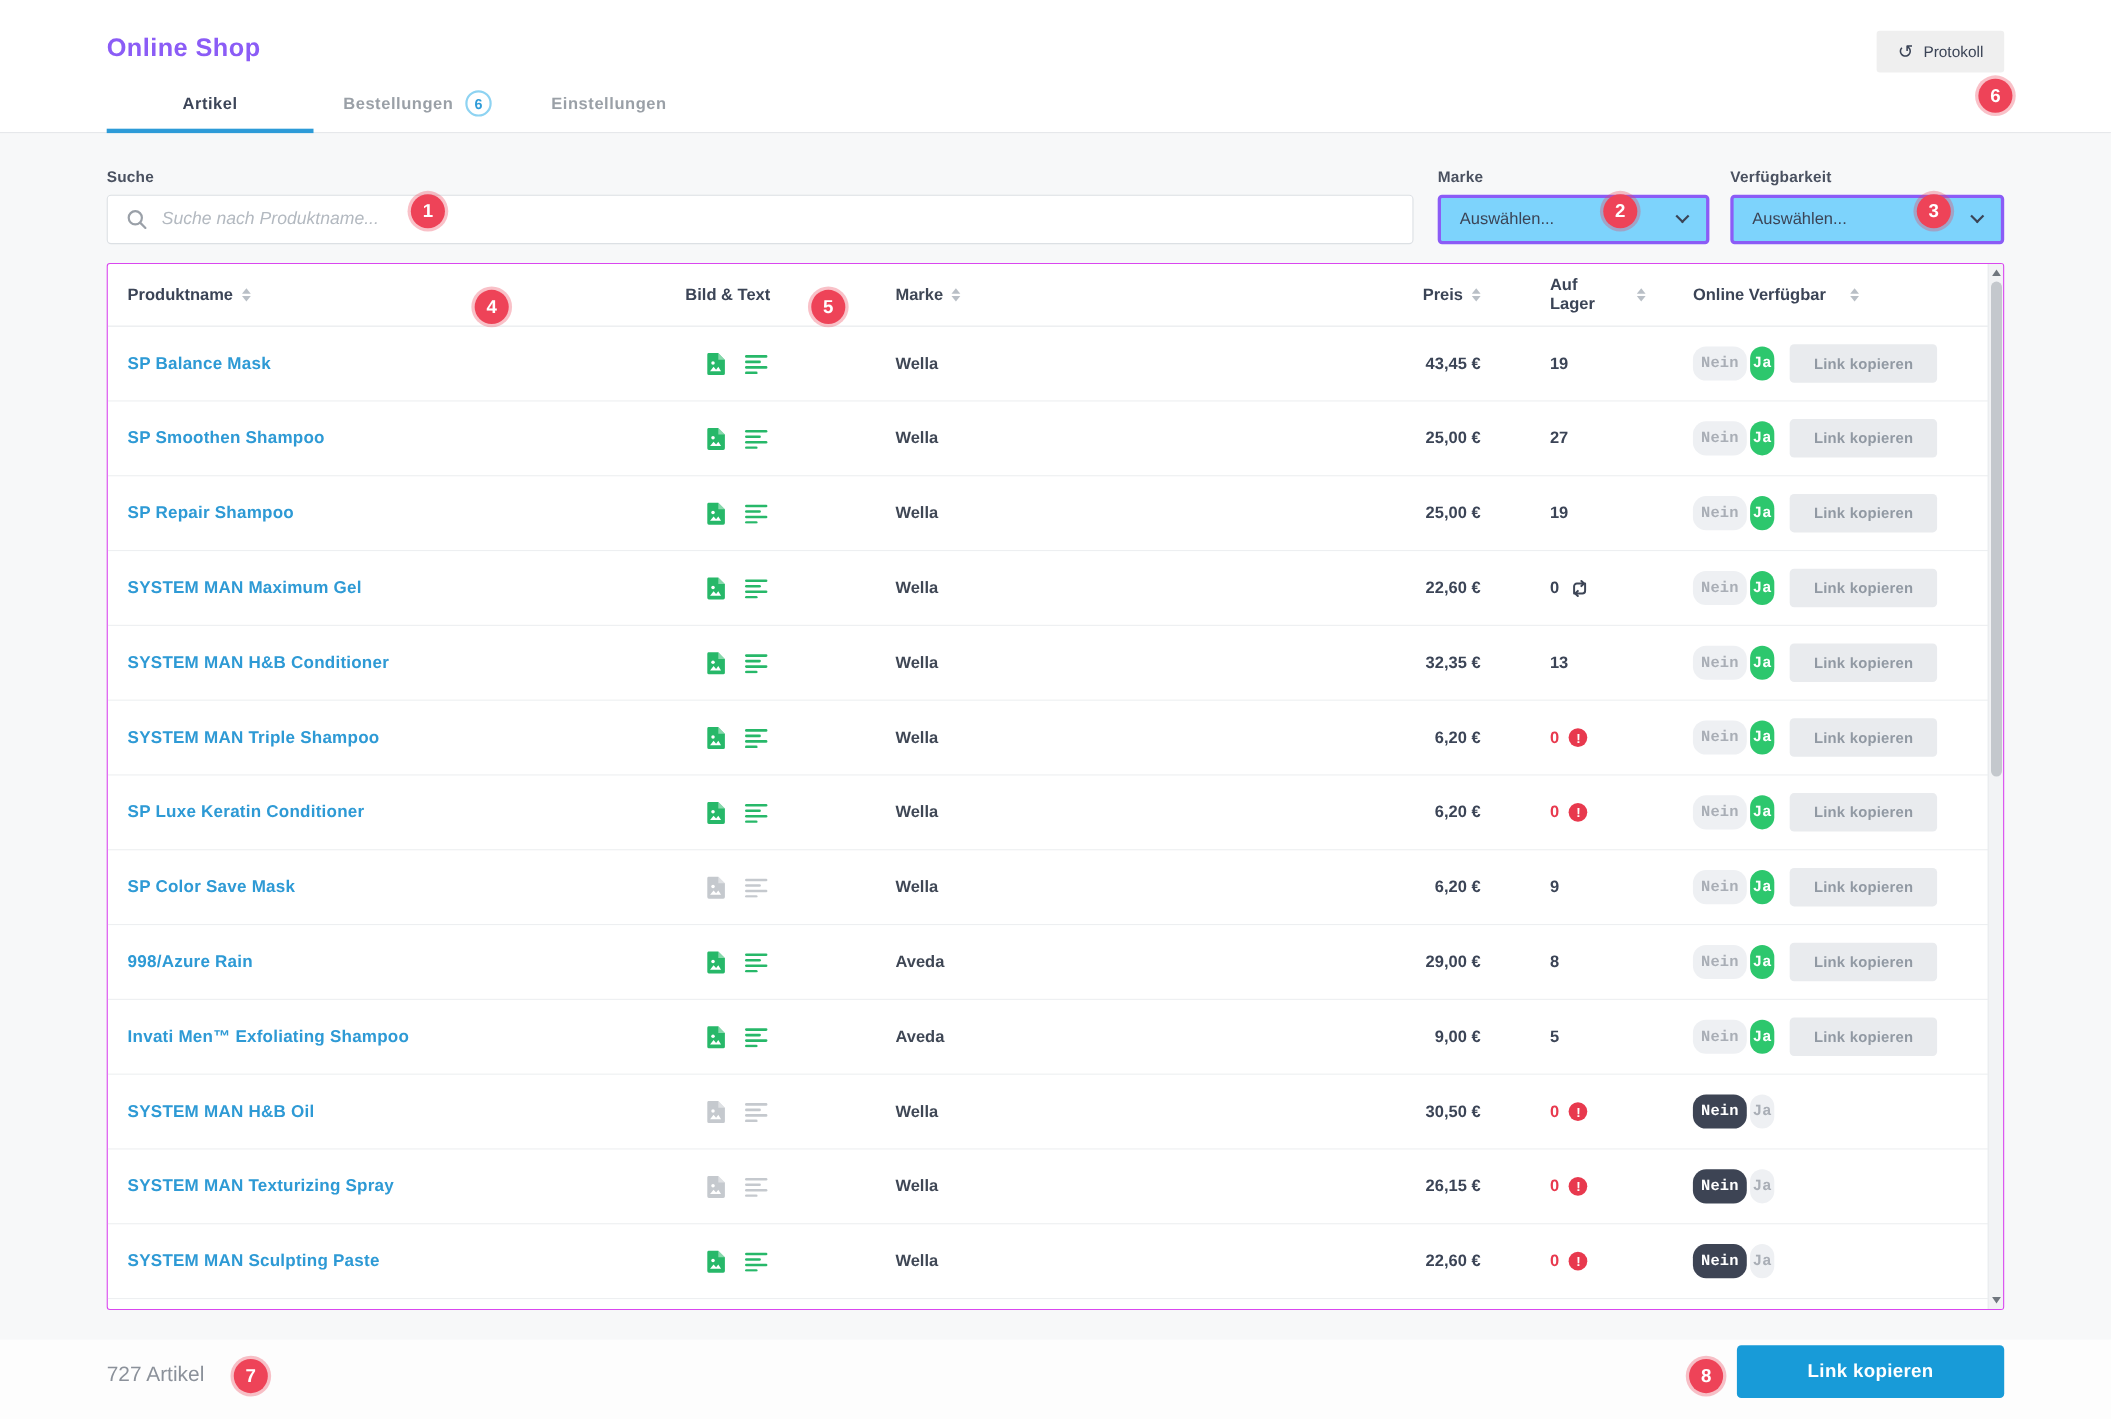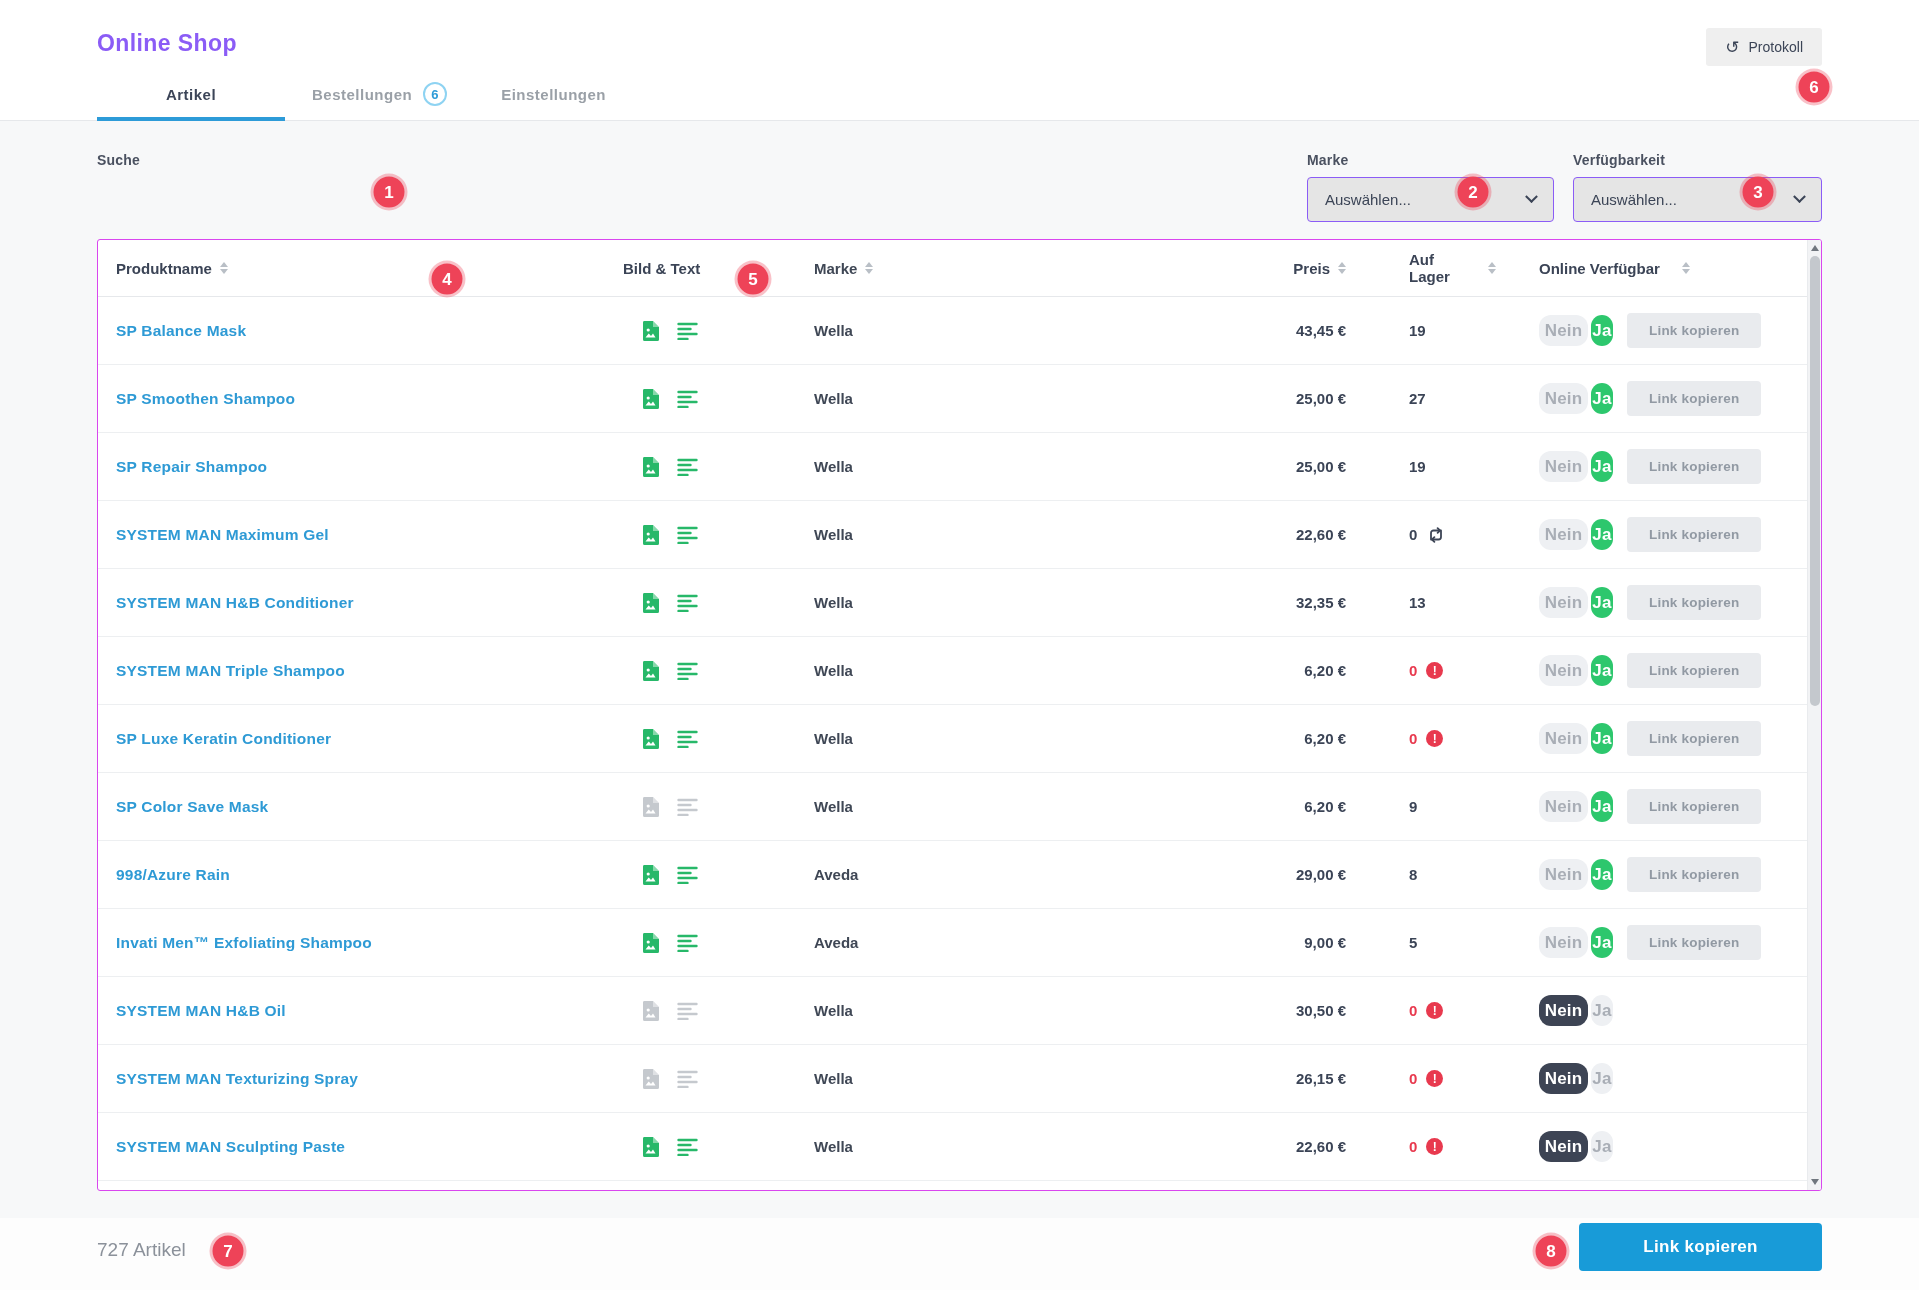--- a/index.html
+++ b/index.html
@@ -31,21 +31,21 @@
   .lbl-marke { left:1307px; top:31px; }
   .lbl-verf  { left:1573px; top:31px; }
 
   .searchbox { position:absolute; left:97px; top:56px; width:1188px; height:45px; background:#fff;
     border:1px solid #dce0e4; border-radius:4px; display:flex; align-items:center; }
   .searchbox svg { margin:0 13px 0 17px; flex:0 0 auto; }
   .searchbox input { flex:1; height:100%; border:none; outline:none; background:transparent;
     font-family:inherit; font-size:16px; color:#3b4456; }
   .searchbox input::placeholder { font-style:italic; color:#b3b9c0; }
 
-  .selectbox { position:absolute; top:56px; height:45px; background:#e5e5e5; border:1px solid #8b5cf6; border-radius:4px;
+  .selectbox { position:absolute; top:56px; height:45px; background:#7dd3fc; border:3px solid #8b5cf6; border-radius:4px;
     display:flex; align-items:center; justify-content:space-between; padding:0 17px; cursor:pointer;
     font-size:15px; color:#3b4456; font-weight:500; }
   .sel-marke { left:1307px; width:247px; }
   .sel-verf  { left:1573px; width:249px; }
   .chev { width:9px; height:9px; border-right:2.5px solid #3b4456; border-bottom:2.5px solid #3b4456;
     transform:rotate(45deg) translate(-2px,-2px); flex:0 0 auto; }
 
   
   .tablewrap { position:absolute; left:97px; top:118px; width:1725px; height:952px; background:#fff;
     border:1px solid #d946ef; border-radius:3px; overflow:hidden; }
@@ -73,21 +73,21 @@
 
   .micon { display:inline-flex; cursor:pointer; }
   .micon.g { color:#27b869; }
   .micon.gray { color:#c5c9ce; }
 
   .stock-red { color:#e8394e; }
   .alert-ic { width:17px; height:17px; border-radius:50%; background:#e8394e; color:#fff; font-size:12px; font-weight:700;
     display:inline-flex; align-items:center; justify-content:center; line-height:1; }
 
   .toggle { display:flex; gap:3px; }
-  .tg { height:31px; border:none; border-radius:12px; font-family:Liberation Sans, sans-serif; font-size:17px; font-weight:700;
+  .tg { height:31px; border:none; border-radius:12px; font-family:Liberation Mono, monospace; font-size:14px; font-weight:700;
     background:#eef0f3; color:#a9aeb6; cursor:pointer; letter-spacing:.2px; }
   .tg.no  { width:49px; }
   .tg.yes { width:22px; }
   .tg.on-green { background:#2dc76d; color:#fff; }
   .tg.on-dark  { background:#3d4454; color:#fff; }
 
   .linkbtn { height:35px; padding:0 22px; border:none; border-radius:4px; background:#e9ebee; color:#9199a3;
     font-family:inherit; font-size:13.5px; font-weight:700; cursor:pointer; letter-spacing:.2px; }
 
   
@@ -138,20 +138,27 @@
     </div>
   </nav>
 </header>
 
 <div class="main">
 
   <div class="flabel lbl-suche">Suche</div>
   <div class="flabel lbl-marke">Marke</div>
   <div class="flabel lbl-verf">Verfügbarkeit</div>
 
+  <div class="searchbox">
+    <svg width="19" height="19" viewBox="0 0 19 19" fill="none" stroke="#9aa0a8" stroke-width="2" stroke-linecap="round">
+      <circle cx="8" cy="8" r="6"></circle>
+        <line x1="12.6" y1="12.6" x2="17.2" y2="17.2"></line>
+    </svg>
+    <input type="text" placeholder="Suche nach Produktname..." style="">
+  </div>
 
   <div class="selectbox sel-marke">
     <span>Auswählen...</span>
     <i class="chev"></i>
   </div>
 
   <div class="selectbox sel-verf">
     <span>Auswählen...</span>
     <i class="chev"></i>
   </div>

